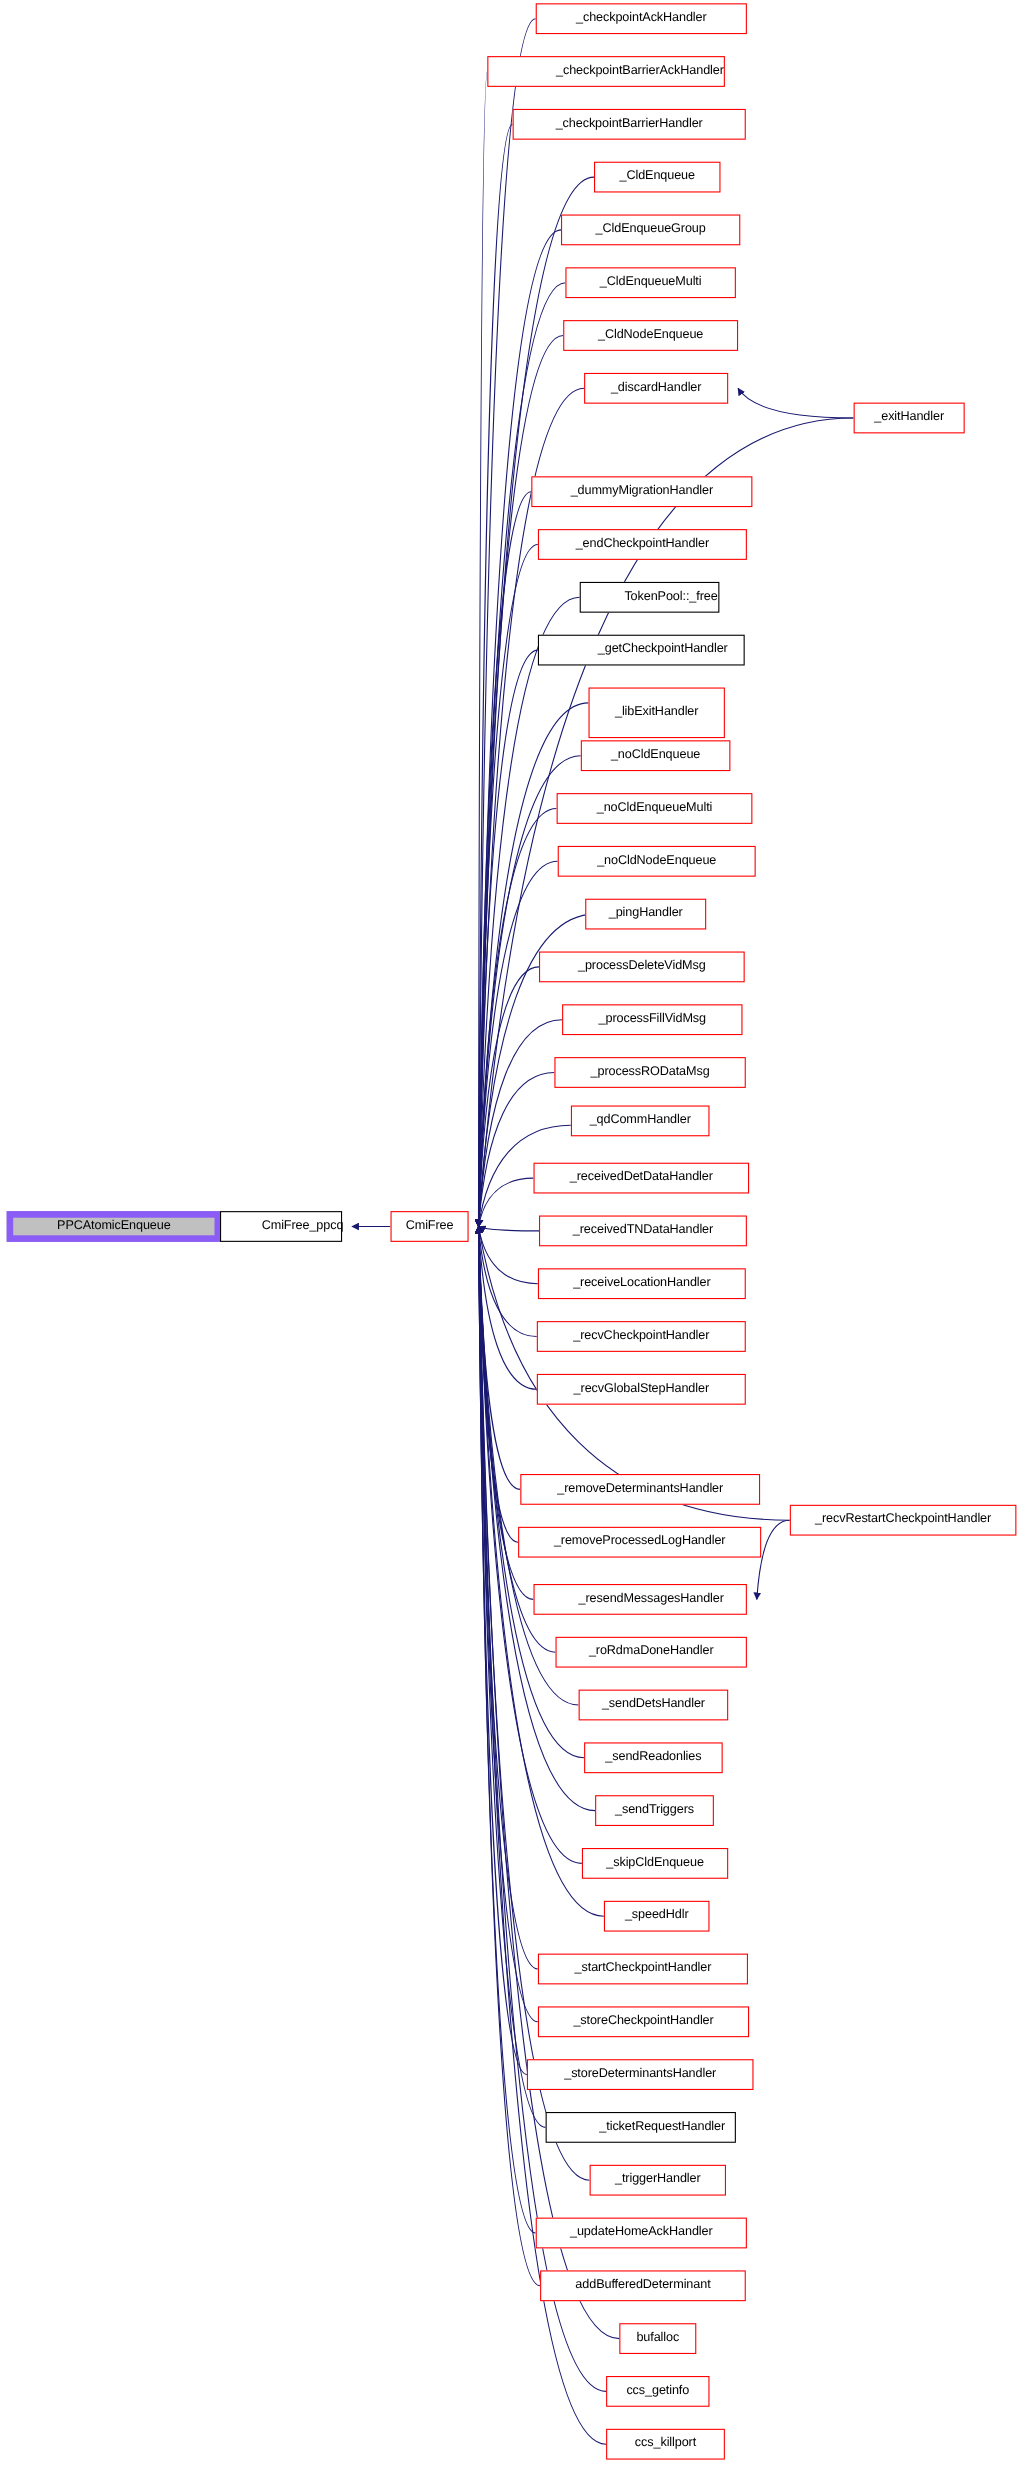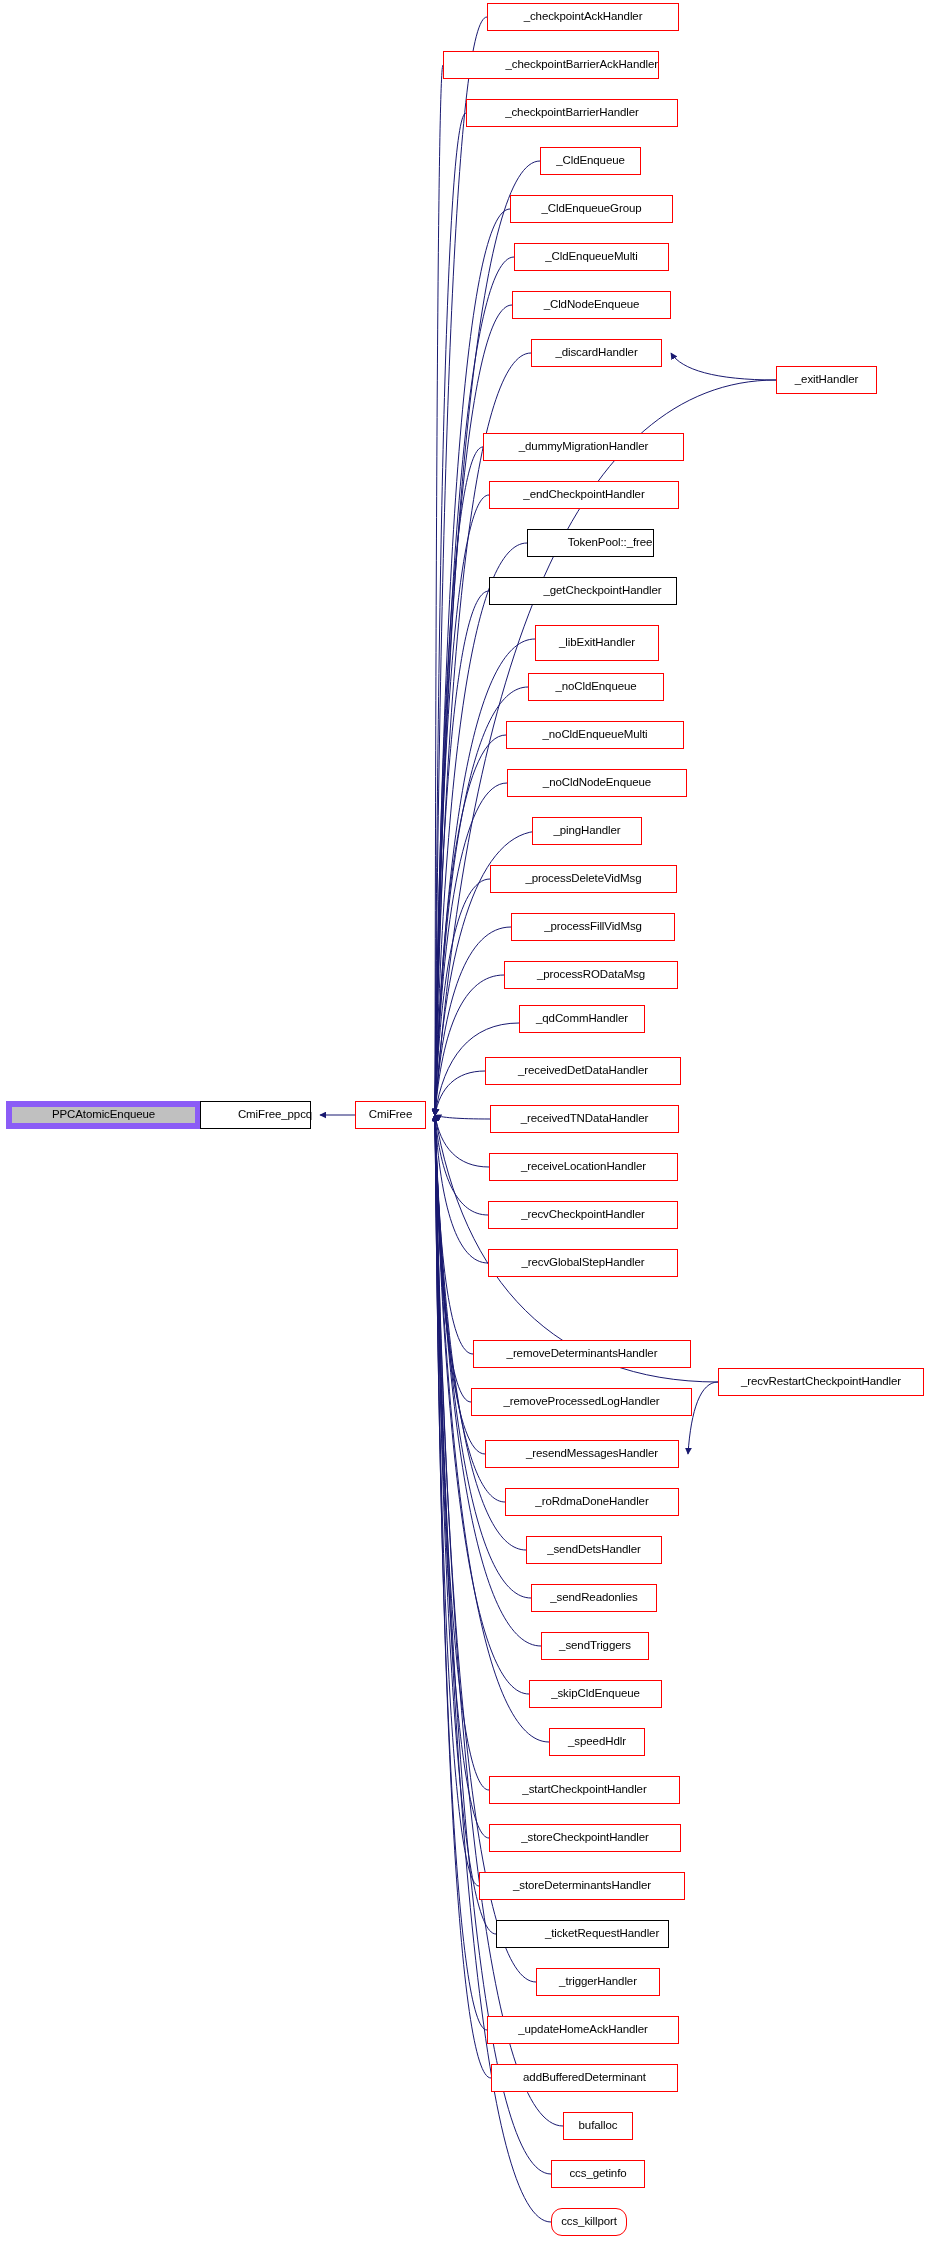--- a/index.html
+++ b/index.html
@@ -91,21 +91,21 @@
       </div>
       <div class="node red" style="left: 487px; top: 3px; width: 192px; height: 28px;">
         <span>_checkpointAckHandler</span>
       </div>
       <div class="node red" style="left: 443px; top: 51px; width: 216px; height: 28px; justify-content: flex-end;">
         <span>_checkpointBarrierAckHandler</span>
       </div>
       <div class="node red" style="left: 466px; top: 99px; width: 212px; height: 28px;">
         <span>_checkpointBarrierHandler</span>
       </div>
-      <div class="node red" style="left: 540px; top: 147px; width: 101px; height: 28px; text-align: center;">
+      <div class="node red" style="left: 540px; top: 147px; width: 115px; height: 28px; text-align: center;">
         <span>_CldEnqueue</span>
       </div>
       <div class="node red" style="left: 510px; top: 195px; width: 163px; height: 28px;">
         <span>_CldEnqueueGroup</span>
       </div>
       <div class="node red" style="left: 514px; top: 243px; width: 155px; height: 28px;">
         <span>_CldEnqueueMulti</span>
       </div>
       <div class="node red" style="left: 512px; top: 291px; width: 159px; height: 28px;">
         <span>_CldNodeEnqueue</span>
@@ -121,21 +121,21 @@
       </div>
       <div class="node red" style="left: 489px; top: 481px; width: 190px; height: 28px;">
         <span>_endCheckpointHandler</span>
       </div>
       <div class="node black" style="left: 527px; top: 529px; width: 127px; height: 28px;">
         <span>TokenPool::_free</span>
       </div>
       <div class="node black" style="left: 489px; top: 577px; width: 188px; height: 28px;">
         <span>_getCheckpointHandler</span>
       </div>
-      <div class="node red" style="left: 535px; top: 625px; width: 124px; height: 36px;">
+      <div class="node red" style="left: 535px; top: 625px; width: 124px; height: 46px;">
         <span>_libExitHandler</span>
       </div>
       <div class="node red" style="left: 528px; top: 673px; width: 136px; height: 28px;">
         <span>_noCldEnqueue</span>
       </div>
       <div class="node red" style="left: 506px; top: 721px; width: 178px; height: 28px;">
         <span>_noCldEnqueueMulti</span>
       </div>
       <div class="node red" style="left: 507px; top: 769px; width: 180px; height: 28px;">
         <span>_noCldNodeEnqueue</span>
@@ -220,17 +220,17 @@
       </div>
       <div class="node red" style="left: 491px; top: 2064px; width: 187px; height: 28px;">
         <span>addBufferedDeterminant</span>
       </div>
       <div class="node red" style="left: 563px; top: 2112px; width: 70px; height: 28px;">
         <span>bufalloc</span>
       </div>
       <div class="node red" style="left: 551px; top: 2160px; width: 94px; height: 28px;">
         <span>ccs_getinfo</span>
       </div>
-      <div class="node red" style="left: 551px; top: 2208px; width: 76px; height: 28px; border-radius: 11px;">
+      <div class="node red" style="left: 551px; top: 2208px; width: 108px; height: 28px;">
         <span>ccs_killport</span>
       </div>
     </div>
 </div>
 
 </body></html>

